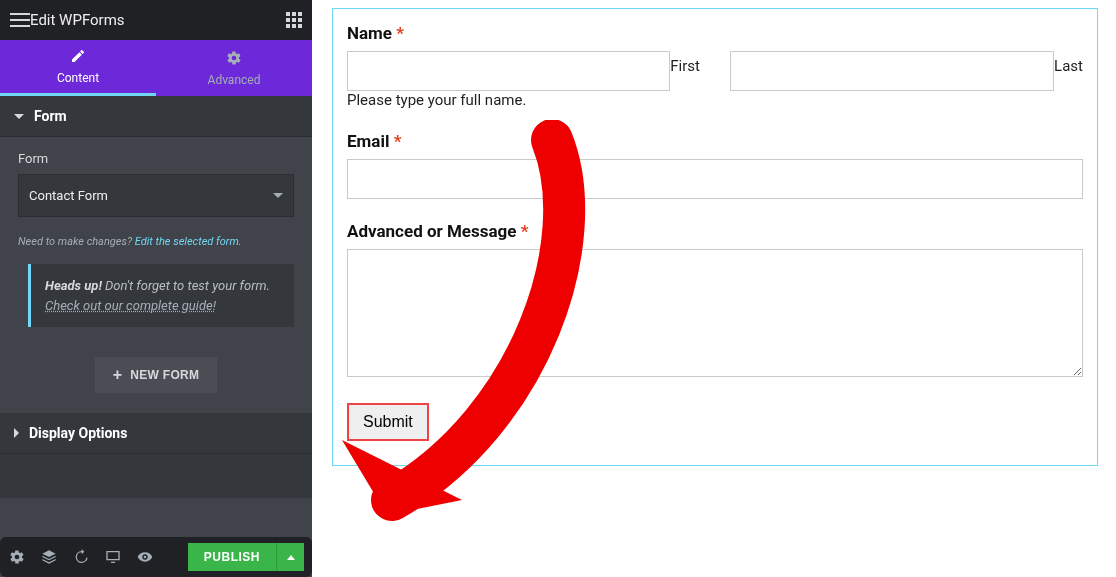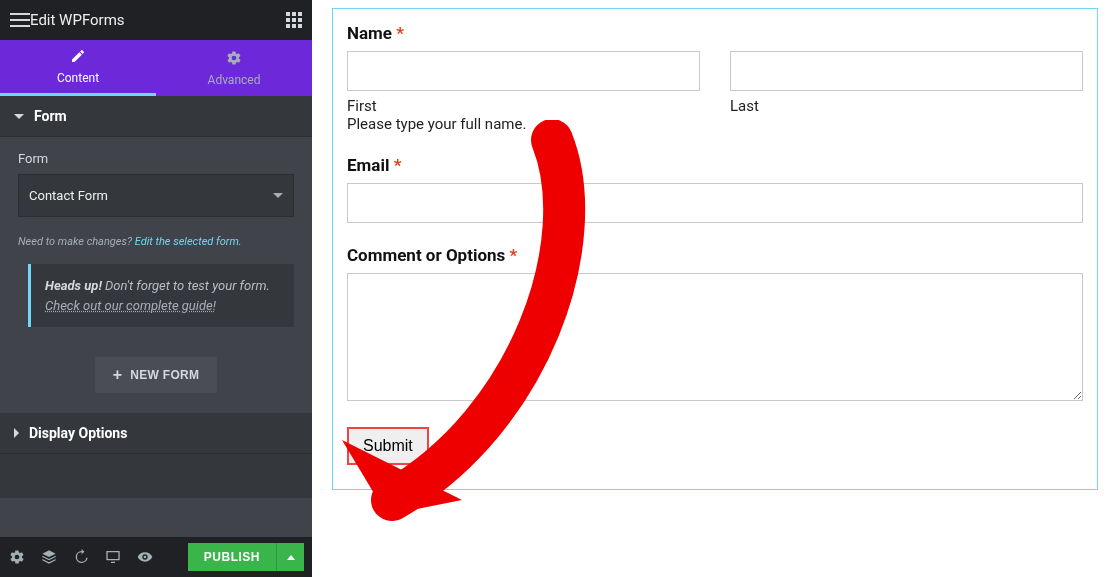--- a/index.html
+++ b/index.html
@@ -51,39 +51,39 @@
 .callout a { color: #a4afb7; text-decoration: underline dotted; cursor: pointer; }
 
 .new-form-btn {
   margin: 30px auto 0; display: flex; align-items: center; gap: 8px; justify-content: center;
   background: #4a4d53; color: #d5d8dc; font-size: 12px; font-weight: 700; padding: 10px 18px;
   border: none; cursor: pointer; letter-spacing: 0.3px;
 }
 .plus { font-size: 16px; line-height: 1; }
 
 .panel-footer {
-  margin-top: auto; height: 40px; background: #1f2124; display: flex; align-items: center; padding: 0 8px; gap: 14px;
+  margin-top: auto; height: 40px; background: #1f2124; display: flex; align-items: center; padding: 0 8px; gap: 14px; border-radius: 6px;
 }
 .panel-footer .ico { width: 18px; height: 18px; color: #a4afb7; cursor: pointer; display: flex; align-items: center; justify-content: center; }
 .panel-footer .ico svg { width: 16px; height: 16px; }
 .publish-wrap { margin-left: auto; display: flex; height: 28px; }
 .publish-btn { background: #39b54a; color: #fff; border: none; padding: 0 16px; font-size: 12px; font-weight: 700; letter-spacing: 0.5px; cursor: pointer; }
 .publish-more { background: #39b54a; border: none; border-left: 1px solid #2f9a3d; width: 28px; cursor: pointer; display: flex; align-items: center; justify-content: center; }
 .publish-more .caret-up { width: 0; height: 0; border-left: 4px solid transparent; border-right: 4px solid transparent; border-bottom: 5px solid #fff; }
 
 
 .dark-gap { height: 44px; background: #34383c; }
 
 
 .preview { flex: 1; padding: 8px 18px 8px 20px; overflow: auto; position: relative; }
 .form-outline { border: 1px solid #71d7f7; padding: 14px 14px 24px; }
 .flabel { font-size: 17px; font-weight: 700; color: #111; margin-bottom: 8px; }
 .req { color: #e2401c; }
 .row { display: flex; gap: 30px; }
-.col { flex: 1; display: flex; flex-direction: column; }
+.col { flex: 1; display: flex; flex-direction: row; }
 input[type=text], textarea {
   width: 100%; border: 1px solid #c9c9c9; padding: 10px; font-size: 15px; font-family: inherit;
 }
 textarea { resize: both; height: 128px; }
 .sublabel { font-size: 15px; color: #222; margin-top: 6px; }
 .desc { font-size: 15px; color: #222; margin-top: 0; }
 .block { margin-bottom: 22px; }
 .submit-btn {
   background: #efefef; border: 2px solid #ef4444; padding: 8px 14px; font-size: 16px; cursor: pointer;
 }
@@ -220,21 +220,21 @@
 
     <div class="block">
       <div class="flabel">
         <span>Email</span> <span class="req">*</span>
       </div>
       <input type="text" style="">
     </div>
 
     <div class="block">
       <div class="flabel">
-        <span>Comment or Options</span> <span class="req">*</span>
+        <span>Advanced or Message</span> <span class="req">*</span>
       </div>
       <textarea style=""></textarea>
     </div>
 
     <button class="submit-btn">Submit</button>
   </div>
 </main>
 
 <svg class="arrow-overlay" viewBox="0 0 300 430">
   <path d="M240 20 C 280 120, 220 300, 80 380" stroke="#ef0000" stroke-width="42" fill="none" stroke-linecap="round"></path>

